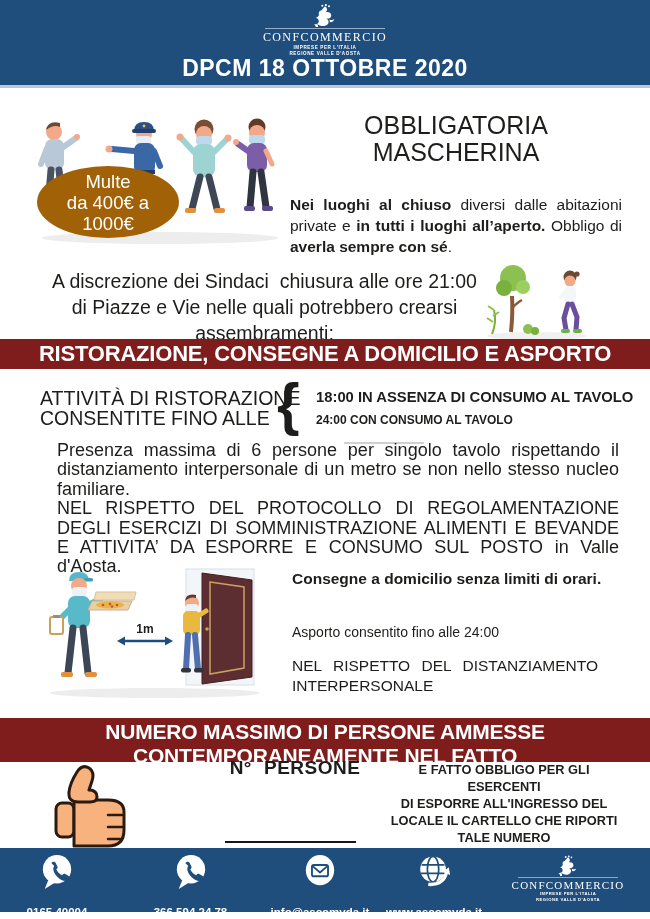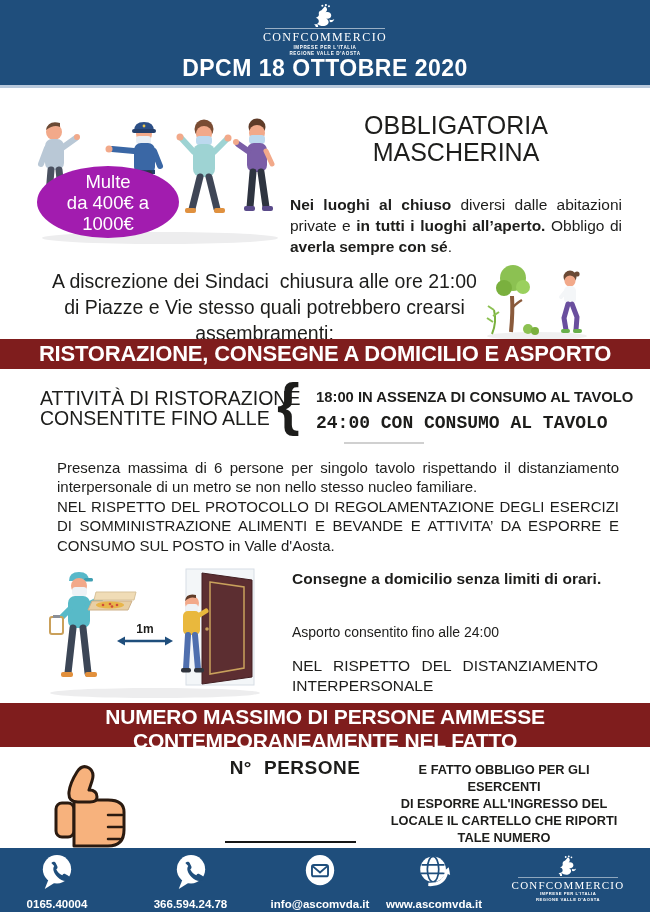--- a/index.html
+++ b/index.html
@@ -10,47 +10,47 @@
   
   .topbar { position:absolute; left:0; top:0; width:650px; height:88px; background:#1f4e7c; border-bottom:3px solid #b9c9dc; }
   .logo { position:absolute; left:0; right:0; top:3px; display:flex; flex-direction:column; align-items:center; color:#fff; }
   .logo-rule { width:120px; height:1px; background:rgba(255,255,255,.55); margin:1px 0 1px; }
   .logo-name { font-family:"Liberation Serif","DejaVu Serif",serif; font-size:12px; letter-spacing:1.4px; }
   .logo-sub { font-size:4.6px; font-weight:bold; letter-spacing:.6px; line-height:1.3; }
   .topbar-title { position:absolute; left:0; right:0; top:55px; text-align:center; color:#fff; font-size:23px; font-weight:600; letter-spacing:.5px; }
 
   
   .mask-scene { position:absolute; left:32px; top:106px; }
-  .fine-bubble { position:absolute; left:37px; top:166px; width:142px; height:72px; background:#a21caf; border-radius:50%;
+  .fine-bubble { position:absolute; left:37px; top:166px; width:142px; height:72px; background:#a16207; border-radius:50%;
                  color:#fff; display:flex; flex-direction:column; align-items:center; justify-content:center;
                  font-size:18.5px; line-height:21px; font-weight:500; }
   .mask-col { position:absolute; left:290px; top:112px; width:332px; }
   .mask-title { font-size:25px; line-height:27px; text-align:center; font-weight:400; }
   .mask-par { margin-top:28px; font-size:15.5px; line-height:21px; text-align:justify; }
   .b { font-weight:bold; }
 
   
   .mayors-text { position:absolute; left:12px; top:268px; width:505px; text-align:center; font-size:19.5px; line-height:26px; }
   .mayors-text div { white-space:pre; }
   .mayors-scene { position:absolute; left:482px; top:260px; }
 
   
   .banner { position:absolute; left:0; width:650px; background:#7f1d1d; color:#fff; text-align:center; font-weight:bold; }
   .banner1 { top:339px; height:30px; line-height:30px; font-size:22px; letter-spacing:-.2px; }
-  .banner2 { top:703px; height:44px; font-size:21px; line-height:24px; padding-top:2px; letter-spacing:-.2px; }
+  .banner2 { top:718px; height:44px; font-size:21px; line-height:24px; padding-top:2px; letter-spacing:-.2px; }
 
   
   .hours-label { position:absolute; left:40px; top:388px; font-size:19.5px; line-height:20px; }
   .hours-brace { position:absolute; left:277px; top:373px; font-size:58px; font-weight:bold; line-height:62px; }
   .hours-opt1 { position:absolute; left:316px; top:389px; font-size:14.8px; font-weight:600; }
-  .hours-opt2 { position:absolute; left:316px; top:413px; font-size:18px; font-weight:600;font-family:Liberation Mono, monospace; }
+  .hours-opt2 { position:absolute; left:316px; top:413px; font-size:12px; font-weight:600; }
   .hours-divider { position:absolute; left:344px; top:442px; width:80px; height:2px; background:#d0d0d0; }
 
   
-  .rules { position:absolute; left:57px; top:458px; width:562px; font-size:15px; line-height:19.4px; text-align:justify; }
+  .rules { position:absolute; left:57px; top:441px; width:562px; font-size:18px; line-height:19.4px; text-align:justify; }
 
   
   .delivery-scene { position:absolute; left:40px; top:565px; }
   .distance-label { position:absolute; left:125px; top:622px; width:40px; text-align:center; font-size:12px; font-weight:bold; }
   .dp1 { position:absolute; left:292px; top:569px; width:318px; font-weight:bold; font-size:15.5px; line-height:20px; text-align:justify; }
   .dp2 { position:absolute; left:292px; top:624px; font-weight:normal; font-size:14px; }
   .dp3 { position:absolute; left:292px; top:656px; width:306px; font-size:15.5px; line-height:20px; text-align:justify; }
 
   
   .thumb { position:absolute; left:52px; top:760px; }
@@ -60,21 +60,21 @@
   .write-line { position:absolute; left:225px; top:841px; width:131px; height:2px; background:#161616; }
 
   
   .footerbar { position:absolute; left:0; top:848px; width:650px; height:64px; background:#1f4e7c; color:#fff; }
   .f-item { position:absolute; top:6px; display:flex; flex-direction:column; align-items:center; }
   .f1 { left:-3px;  width:120px; }
   .f2 { left:128px; width:125px; }
   .f3 { left:255px; width:130px; }
   .f4 { left:370px; width:128px; }
   .f5 { left:498px; width:140px; }
-  .f-label { font-size:11.5px; font-weight:bold; margin-top:6px; }
+  .f-label { font-size:11.5px; font-weight:bold; margin-top:14px; }
   .f-logo-name { font-family:"Liberation Serif","DejaVu Serif",serif; font-size:11px; letter-spacing:1.2px; }
   .f-logo-sub { font-size:4.2px; font-weight:bold; letter-spacing:.5px; line-height:1.35; }
   .f-logo-rule { width:100px; height:1px; background:rgba(255,255,255,.5); margin:1px 0; }
 </style>
 </head>
 <body>
 
 <div class="page">
 
   <header class="topbar">
@@ -168,21 +168,21 @@
   <div class="mask-col">
     <div class="mask-title">
       <div>OBBLIGATORIA</div>
       <div>MASCHERINA</div>
     </div>
     <p class="mask-par"><span class="b">Nei luoghi al chiuso</span><span> diversi dalle abitazioni private e </span><span class="b">in tutti i luoghi all’aperto.</span><span> Obbligo di </span><span class="b">averla sempre con sé</span><span>.</span></p>
   </div>
 
   <div class="mayors-text">
     <div>A discrezione dei Sindaci  chiusura alle ore 21:00</div>
-    <div>di Piazze e Vie stesso quali potrebbero crearsi</div>
+    <div>di Piazze e Vie nelle quali potrebbero crearsi</div>
     <div>assembramenti;</div>
   </div>
 
   <svg class="mayors-scene" width="115" height="82" viewBox="0 0 115 82">
     <ellipse cx="55" cy="76" rx="50" ry="4" fill="#f0f0f0"></ellipse>
     <path d="M29 72q2-20 1-36" stroke="#8a5a3b" stroke-width="4" fill="none"></path>
     <path d="M30 48q6-6 10-8" stroke="#8a5a3b" stroke-width="2.5" fill="none"></path>
     <circle cx="31" cy="18" r="13" fill="#8cc152"></circle>
     <circle cx="22" cy="28" r="8" fill="#7ab03e"></circle>
     <circle cx="41" cy="27" r="7" fill="#9ad05e"></circle>

